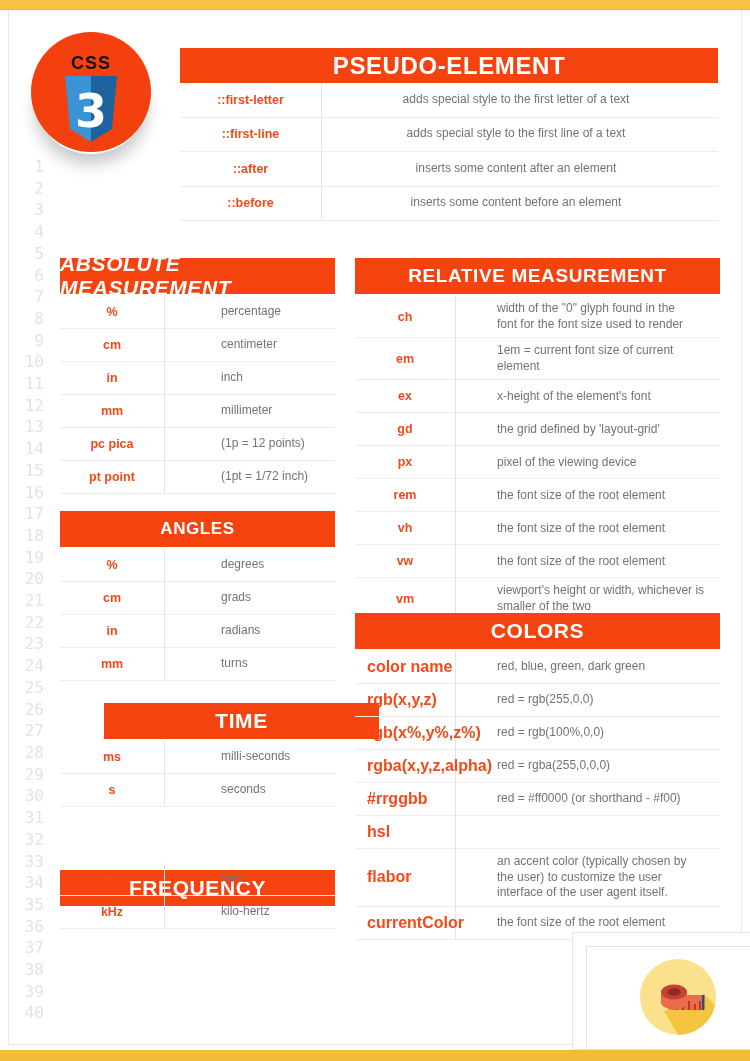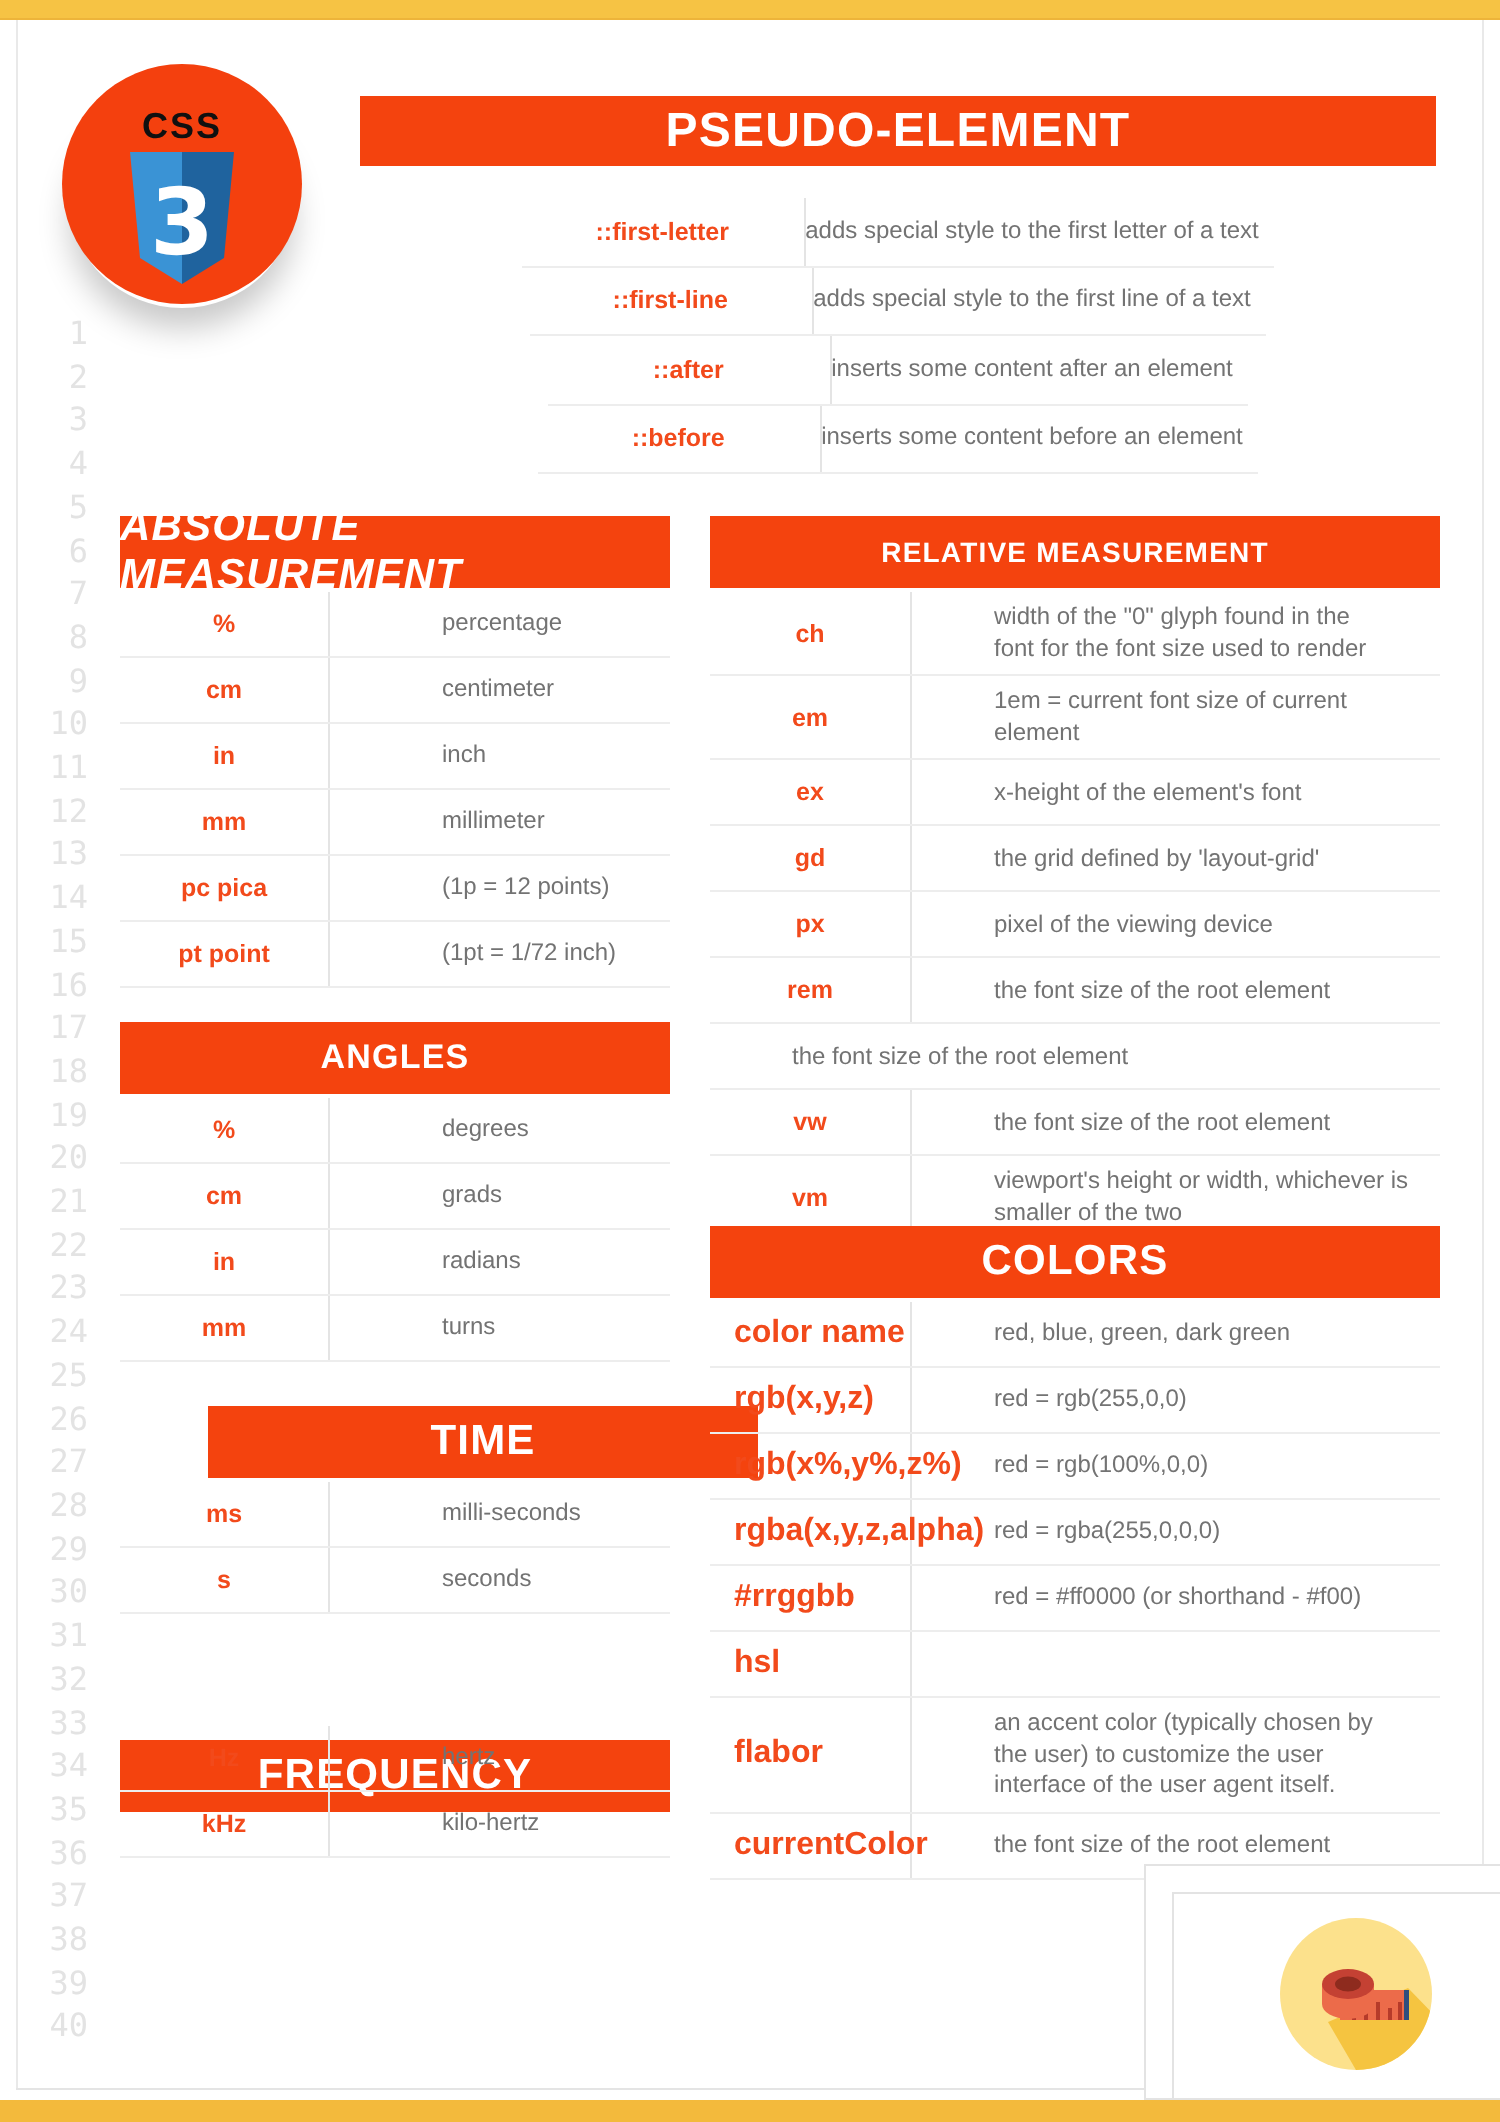--- a/index.html
+++ b/index.html
@@ -30,40 +30,40 @@
   .logo svg { position:relative; }
 
   
   .hdr {
     position:absolute; background:#f4430e; color:#ffffff;
     display:flex; align-items:center; justify-content:center;
     font-weight:bold; letter-spacing:.6px;
   }
   .hdr-pseudo { left:180px; top:48px;  width:538px; height:35px; font-size:24px; }
   .hdr-abs    { left:60px;  top:258px; width:275px; height:36px; font-size:21px;font-style:italic; }
-  .hdr-rel    { left:355px; top:258px; width:365px; height:36px; font-size:14px;text-align:center; }
+  .hdr-rel    { left:355px; top:258px; width:365px; height:36px; font-size:19px;text-align:center; }
   .hdr-ang    { left:60px;  top:511px; width:275px; height:36px; font-size:17px; }
   .hdr-time   { left:60px;  top:703px; width:275px; height:36px; font-size:21px;margin-left:44px; }
   .hdr-freq   { left:60px;  top:870px; width:275px; height:36px; font-size:21px; }
   .hdr-col    { left:355px; top:613px; width:365px; height:36px; font-size:21px; }
 
   
   .table { position:absolute; display:flex; flex-direction:column; }
   .row   { display:flex; align-items:stretch; border-bottom:1px solid #ededed; min-height:33px; }
   .key   {
     display:flex; align-items:center; justify-content:center;
     font-weight:bold; font-size:12.5px; color:#f24a1b;
     border-right:1px solid #e4e4e4; flex:0 0 auto;
   }
   .val   {
     display:flex; align-items:center; flex:1;
     font-size:12px; color:#737373; line-height:1.3;
     white-space:pre-line; padding:5px 8px 5px 0;
   }
-  .t-pseudo { left:180px; top:99px;  width:538px;align-items:center; }
+  .t-pseudo { left:180px; top:83px;  width:538px; }
   .t-pseudo .row { min-height:34.5px; }
   .t-pseudo .key { width:142px; }
   .t-pseudo .val { justify-content:center; text-align:center; }
 
   .t-abs  { left:60px; top:296px; width:275px; }
   .t-ang  { left:60px; top:549px; width:275px; }
   .t-time { left:60px; top:741px; width:275px; }
   .t-freq { left:60px; top:863px; width:275px; }
   .t-abs .key, .t-ang .key, .t-time .key, .t-freq .key { width:105px; }
   .t-abs .val, .t-ang .val, .t-time .val, .t-freq .val { padding-left:56px; }
@@ -212,20 +212,21 @@
   </div>
   <div class="row">
     <div class="key">px</div>
     <div class="val">pixel of the viewing device</div>
   </div>
   <div class="row">
     <div class="key">rem</div>
     <div class="val">the font size of the root element</div>
   </div>
   <div class="row">
+    <div class="key">vh</div>
     <div class="val">the font size of the root element</div>
   </div>
   <div class="row">
     <div class="key">vw</div>
     <div class="val">the font size of the root element</div>
   </div>
   <div class="row">
     <div class="key">vm</div>
     <div class="val">viewport's height or width, whichever is
 smaller of the two</div>

